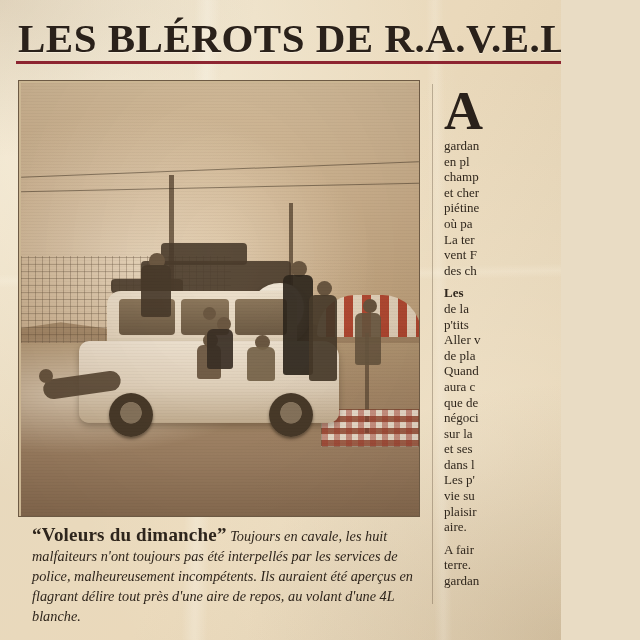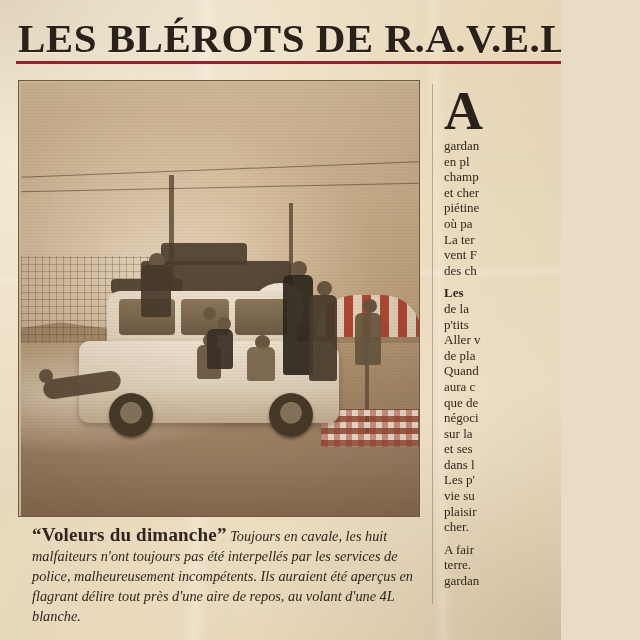--- a/index.html
+++ b/index.html
@@ -388,21 +388,21 @@
     <p>Quand</p>
     <p>aura c</p>
     <p>que de</p>
     <p>négoci</p>
     <p>sur la</p>
     <p>et ses</p>
     <p>dans l</p>
     <p>Les p'</p>
     <p>vie su</p>
     <p>plaisir</p>
-    <p>cher.</p>
+    <p>aire.</p>
     <div class="gap"></div>
     <p>A fair</p>
     <p>terre.</p>
     <p>gardan</p>
 
   </div>
 
 </div>
 
 </body></html>

